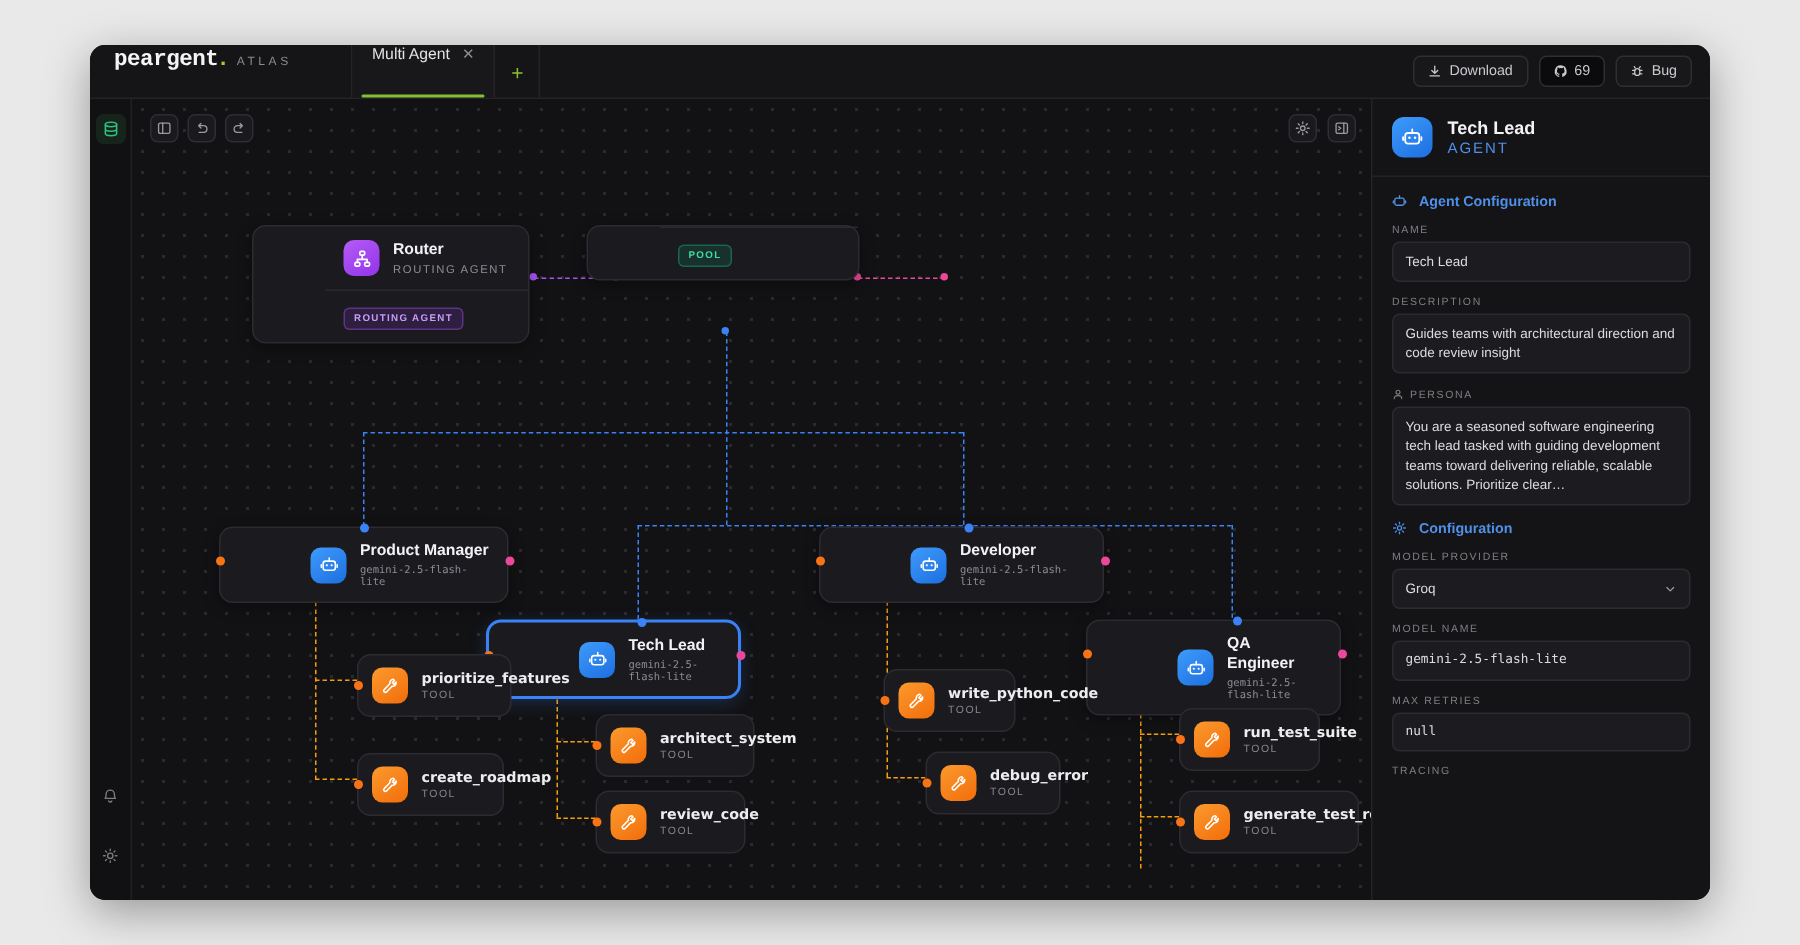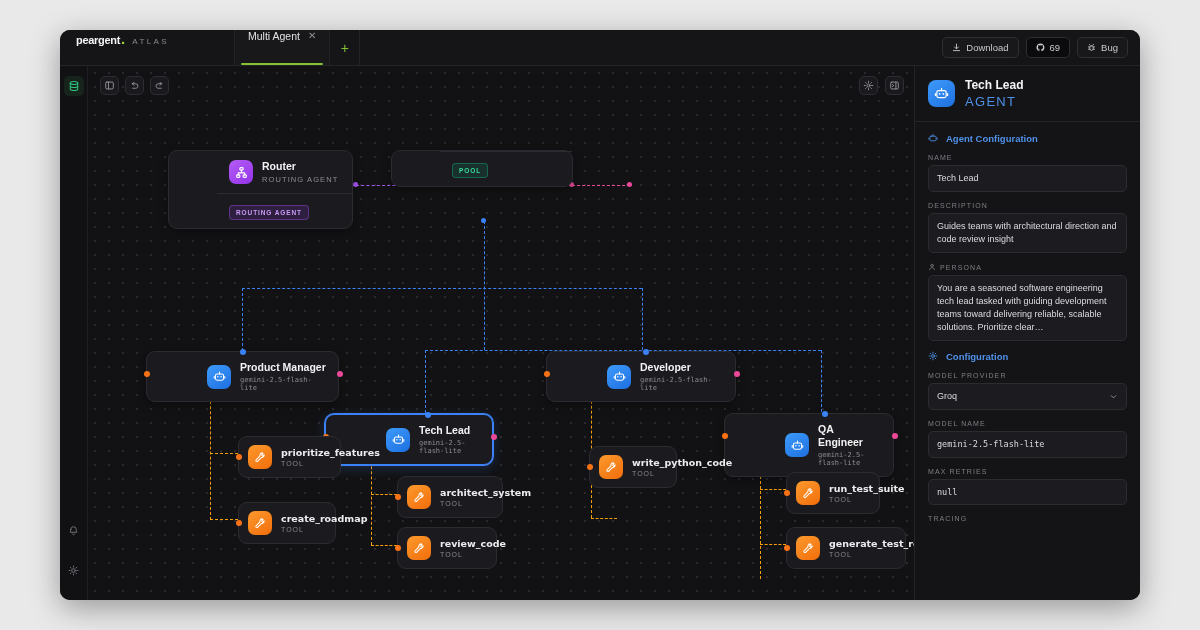--- a/index.html
+++ b/index.html
@@ -27,22 +27,22 @@
     background: #151517;
     border-bottom: 1px solid #242428;
     display: flex; align-items: stretch;
   }
   .brand {
     display: flex; align-items: baseline; gap: 7px;
     padding: 0 16px; min-width: 175px;
     border-right: 1px solid #242428;
   }
   .brand-name {
-    font-family: Liberation Sans, sans-serif;
-    font-weight: 700; font-size: 11px; color: #f4f4f4; letter-spacing: -.3px;
+    font-family: Liberation Mono, monospace;
+    font-weight: 700; font-size: 15px; color: #f4f4f4; letter-spacing: -.3px;
   }
   .brand-dot { color: #9ccd3a; font-weight: 700; font-size: 15px; margin-left: -6px;}
   .brand-sub { font-size: 8px; letter-spacing: 2.4px; color: #8b8b90; }
 
   .tabs { display: flex; align-items: stretch; }
   .tab {
     display: flex; align-items: flex-start; gap: 8px;
     padding: 0 13px; font-size: 10.5px; color: #e3e3e6;
     border-right: 1px solid #242428;
     position: relative; background: #18181b;
@@ -152,21 +152,21 @@
 
   
   .panel {
     width: 226px; background: #141416;
     border-left: 1px solid #232328;
     display: flex; flex-direction: column;
   }
   .panel-head { display: flex; align-items: center; gap: 10px; padding: 12px 13px; border-bottom: 1px solid #232328; }
   .panel-head-ico { width: 27px; height: 27px; border-radius: 8px; display: flex; align-items: center; justify-content: center; }
   .panel-title { font-size: 12px; font-weight: 700; color: #f3f3f5; }
-  .panel-sub { font-size: 13px; letter-spacing: 1.3px; color: #4f90e8; margin-top: 2px; }
+  .panel-sub { font-size: 10px; letter-spacing: 1.3px; color: #4f90e8; margin-top: 2px; }
   .panel-body { padding: 11px 13px; overflow: hidden; }
   .section-head { display: flex; align-items: flex-start; gap: 8px; margin-bottom: 10px; }
   .section-title { font-size: 9.5px; font-weight: 700; color: #4f90e8; }
   .field-label { font-size: 7px; letter-spacing: 1.1px; color: #7e7e86; margin-bottom: 4px; display: flex; align-items: center; gap: 4px; }
   .field {
     background: #1c1c20; border: 1px solid #2b2b31; border-radius: 5px;
     padding: 6px 8px; font-size: 9px; color: #dcdce0; margin-bottom: 10px;
     line-height: 1.45; min-height: 24px;
   }
   .field.mono { font-family: "DejaVu Sans Mono", monospace; font-size: 8.5px; }
@@ -491,20 +491,34 @@
             </svg>
           </div>
           <div>
             <div class="tool-title">write_python_code</div>
             <div class="tool-sub">TOOL</div>
           </div>
         </div>
         <div class="port port-orange" style="left:-3px;top:17px;"></div>
       </div>
 
+      <div class="tool-node" style="left:529px;top:435px;width:90px;">
+        <div class="node-head">
+          <div class="node-ico ico-orange">
+            <svg width="12" height="12" viewBox="0 0 16 16" fill="none" stroke="#fff" stroke-width="1.4">
+              <path d="M11 2.5a3.2 3.2 0 00-3.1 4L3 11.4a1.5 1.5 0 102.1 2.1l4.9-4.9A3.2 3.2 0 0013.5 5l-1.9 1.9-1.5-1.5L12 3.5z"></path>
+            </svg>
+          </div>
+          <div>
+            <div class="tool-title">debug_error</div>
+            <div class="tool-sub">TOOL</div>
+          </div>
+        </div>
+        <div class="port port-orange" style="left:-3px;top:17px;"></div>
+      </div>
 
       <div class="tool-node" style="left:698px;top:406px;width:94px;">
         <div class="node-head">
           <div class="node-ico ico-orange">
             <svg width="12" height="12" viewBox="0 0 16 16" fill="none" stroke="#fff" stroke-width="1.4">
               <path d="M11 2.5a3.2 3.2 0 00-3.1 4L3 11.4a1.5 1.5 0 102.1 2.1l4.9-4.9A3.2 3.2 0 0013.5 5l-1.9 1.9-1.5-1.5L12 3.5z"></path>
             </svg>
           </div>
           <div>
             <div class="tool-title">run_test_suite</div>

